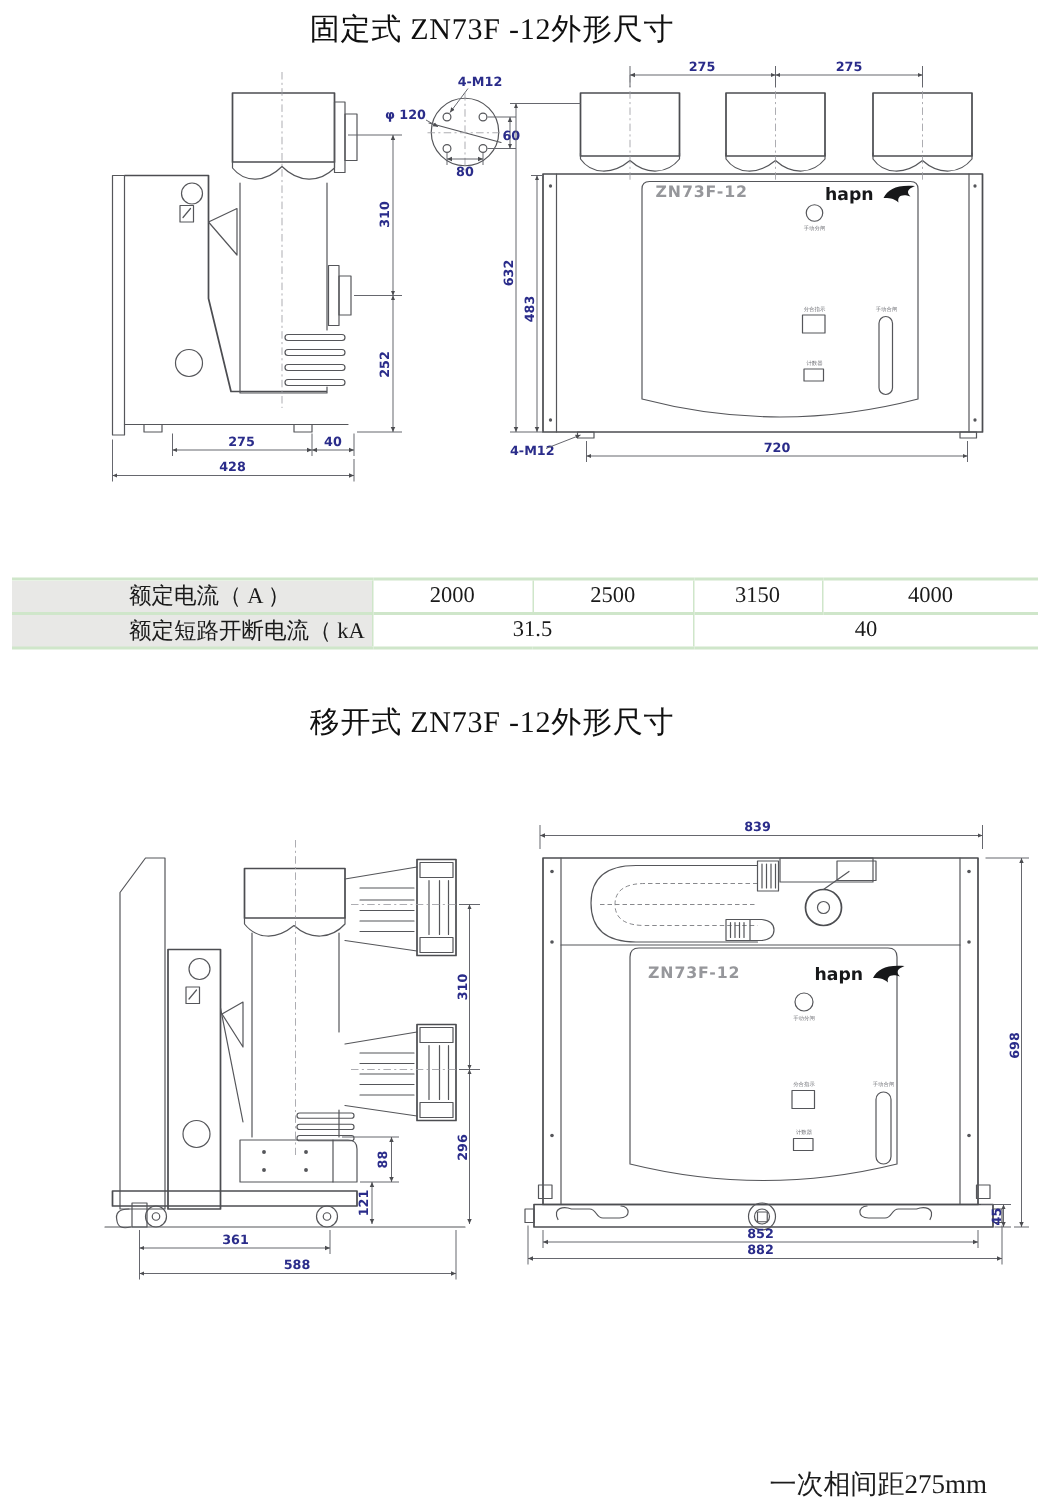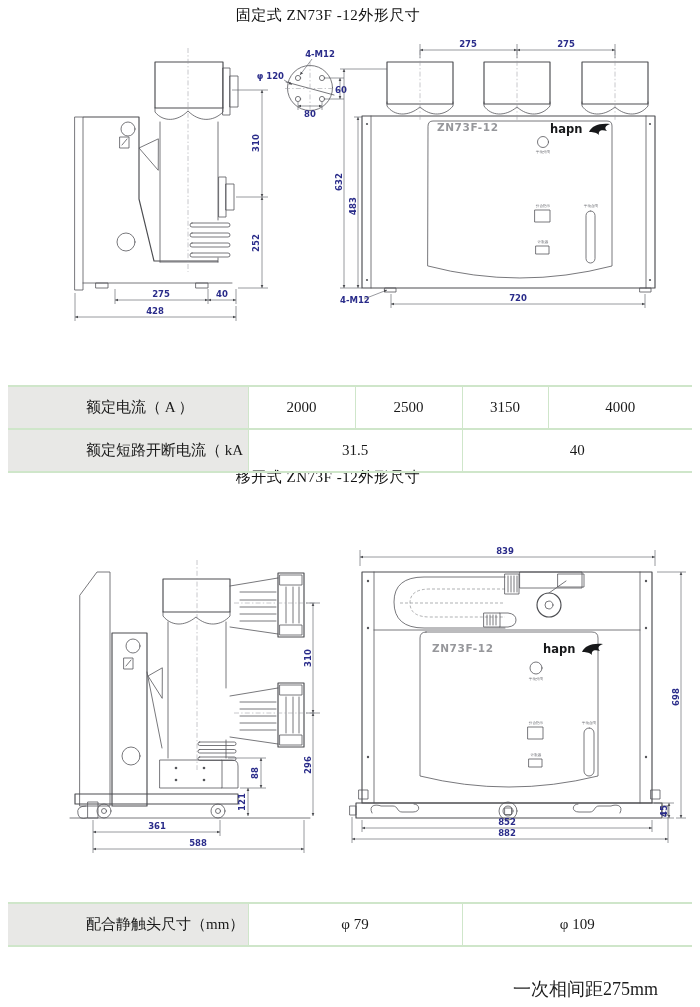--- a/index.html
+++ b/index.html
@@ -1,23 +1,23 @@
 <!DOCTYPE html>
 <html><head>
 <meta charset="utf-8">
 <style>
   html,body{margin:0;padding:0;background:#fff}
   #page{position:relative;width:700px;height:1007px;background:#fff;overflow:hidden;
         font-family:"Liberation Serif",serif;color:#111}
   .title{position:absolute;width:100%;text-align:center;text-indent:-44px;
-         font-size:15px;letter-spacing:.5px;color:#101010}
+         font-size:20px;letter-spacing:.5px;color:#101010}
   
   .spec{position:absolute;left:8px;width:684px;border-collapse:collapse;table-layout:fixed;
         font-family:"Liberation Serif",serif;font-size:15px;color:#1a1a1a}
-  .spec td{height:21px;padding:10px;border-top:2px solid #cfe6ca;border-bottom:2px solid #cfe6ca;
+  .spec td{height:21px;padding:0;border-top:2px solid #cfe6ca;border-bottom:2px solid #cfe6ca;
            border-left:1px solid #cfe6ca;border-right:1px solid #cfe6ca;text-align:center;
            white-space:nowrap;overflow:hidden}
   .spec td.lbl{background:#e8e8e6;text-align:left;padding-left:78px;border-left:none}
   .spec td:last-child{border-right:none}
   .foot{position:absolute;top:977px;left:0;width:658px;text-align:right;font-size:18px;color:#1c1c1c}
   
   svg{position:absolute;left:0;top:0}
   .s{stroke:#55565a;stroke-width:.8;fill:none;stroke-linejoin:round;stroke-linecap:round}
   .s2{stroke:#4c4d51;stroke-width:1.15;fill:none;stroke-linejoin:round}
   .cl{stroke:#9b9ca1;stroke-width:.55;stroke-dasharray:5 2.2 1.4 2.2;fill:none}
@@ -339,23 +339,18 @@
 
   <table class="spec" style="top:902px">
     <colgroup>
         <col style="width:240px">
         <col style="width:89px">
         <col style="width:125px">
         <col style="width:118px">
         <col style="width:112px">
       </colgroup>
     <tbody>
-    <tr>
-      <td class="lbl">配合静触头尺寸（mm）</td>
-      <td colspan="2">φ 79</td>
-      <td colspan="2">φ 109</td>
-    </tr>
   </tbody>
     </table>
 
   <div class="foot">一次相间距275mm</div>
 
 </div>
 
 </body></html>

